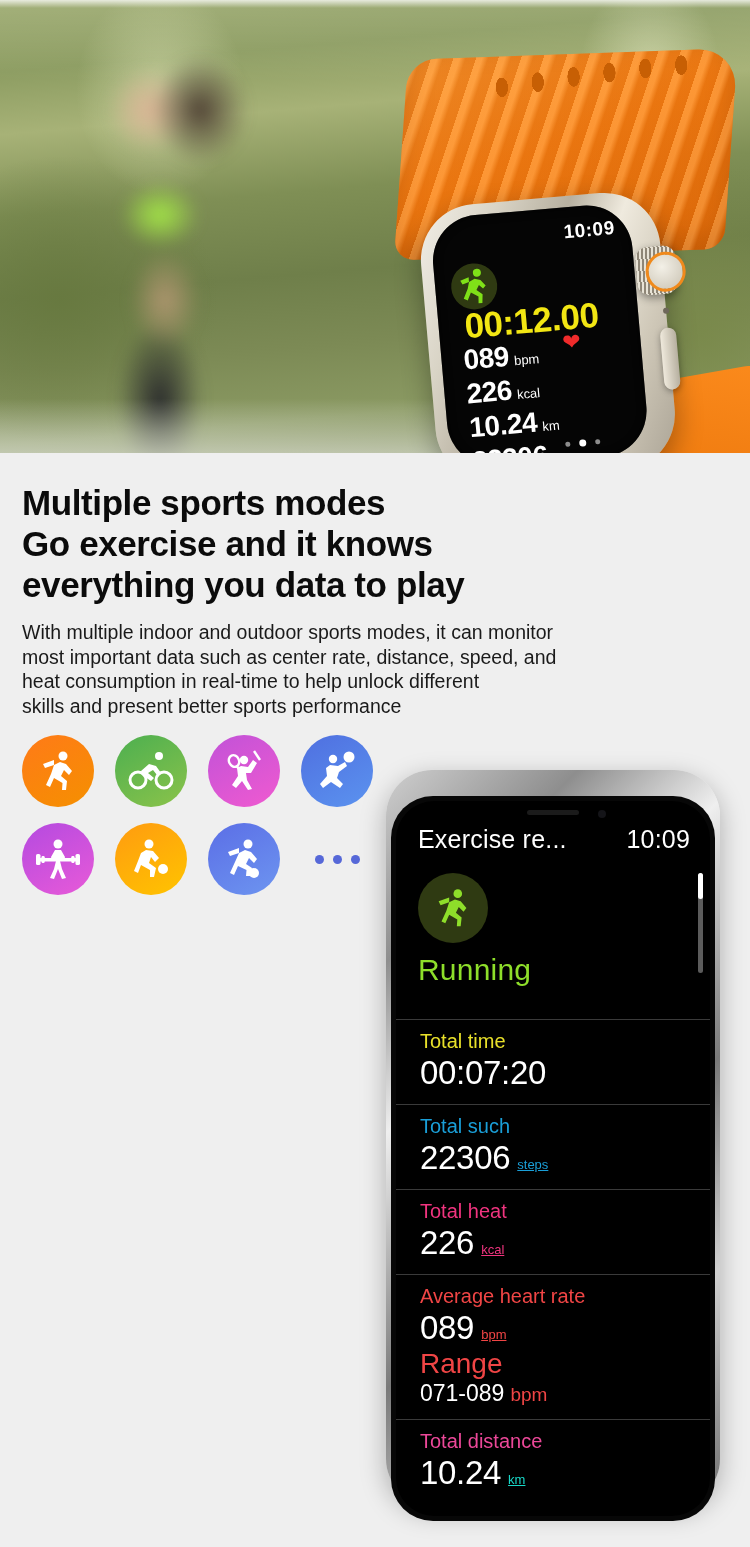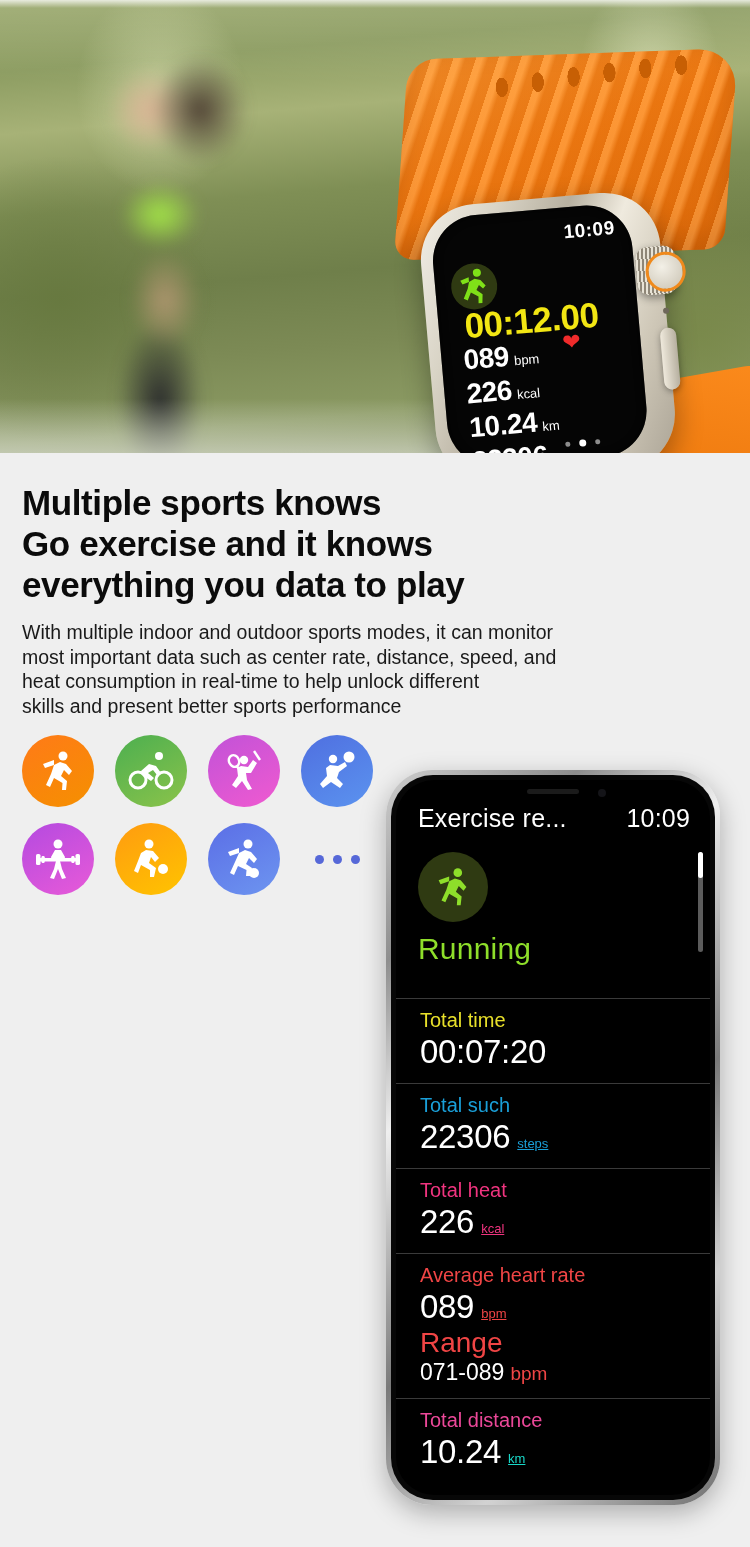--- a/index.html
+++ b/index.html
@@ -277,20 +277,21 @@
     box-sizing: border-box;
     box-shadow: 0 8px 26px rgba(0,0,0,0.28);
   }
   .phone-inner {
     position: relative;
     width: 100%; height: 100%;
     border-radius: 42px;
     background: #070707;
     padding: 5px;
     box-sizing: border-box;
+    margin-top: 21px;
   }
   .phone-screen {
     position: relative;
     width: 100%; height: 100%;
     border-radius: 38px;
     background: #000000;
     overflow: hidden;
   }
   .notch {
     position: absolute;
@@ -469,21 +470,21 @@
             <i></i>
             <i class="on"></i>
             <i></i>
           </div>
         </div>
       </div>
     </div>
   </div>
 
   <div class="headline">
-    <div>Multiple sports knows</div>
+    <div>Multiple sports modes</div>
     <div>Go exercise and it knows</div>
     <div>everything you data to play</div>
   </div>
 
   <div class="body-copy">
     <div>With multiple indoor and outdoor sports modes, it can monitor</div>
     <div>most important data such as center rate, distance, speed, and</div>
     <div>heat consumption in real-time to help unlock different</div>
     <div>skills and present better sports performance</div>
   </div>

